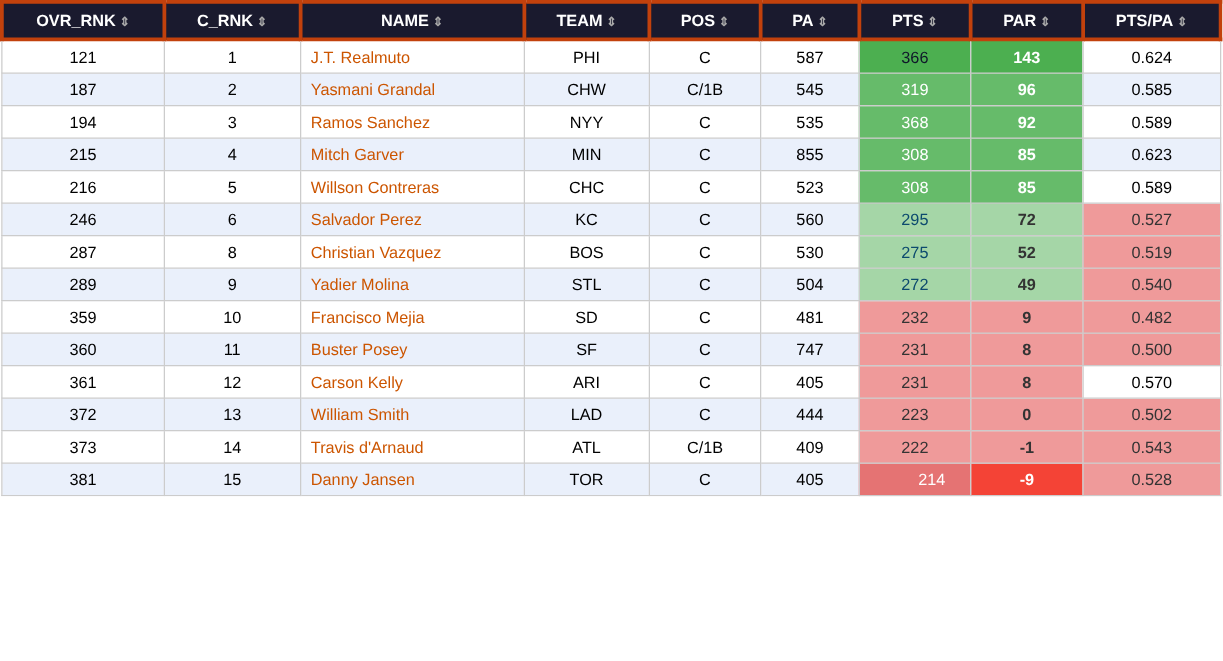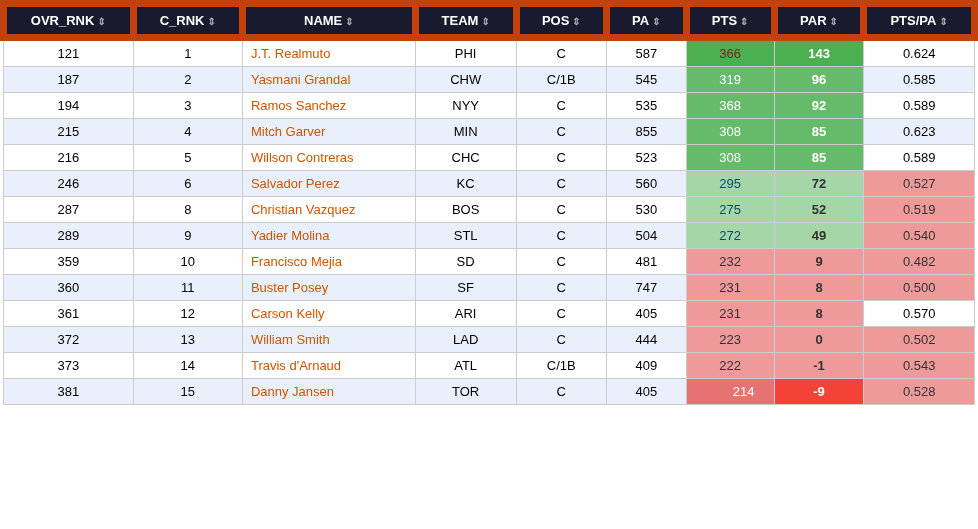--- a/index.html
+++ b/index.html
@@ -14,21 +14,21 @@
       width: 978px;
       border-collapse: collapse;
     }
     th {
       background: #1a1a2e;
       color: #fff;
       padding: 6px 19px;
       text-align: center;
       font-weight: bold;
       font-size: 13px;
-      border: 7px solid #c2410c;
+      border: 3px solid #c2410c;
       white-space: nowrap;
       cursor: pointer;
     }
     th .sort-arrow {
       display: inline-block;
       margin-left: 3px;
       font-size: 10px;
       color: #aaa;
     }
     td {
@@ -49,21 +49,21 @@
       color: #cc5500;
       font-weight: normal;
     }
     .par-green-dark { background: #4caf50 !important; color: #fff; font-weight: bold; }
     .par-green-mid  { background: #66bb6a !important; color: #fff; font-weight: bold; }
     .par-green-light{ background: #a5d6a7 !important; color: #333; font-weight: bold; }
     .par-orange     { background: #ef9a9a !important; color: #333; font-weight: bold; }
     .par-red        { background: #f44336 !important; color: #fff; font-weight: bold; }
     .par-zero       { background: #ef9a9a !important; color: #333; font-weight: bold; }
 
-    .pts-green-dark  { background: #4caf50 !important; color: #7f1d1d; }
+    .pts-green-dark  { background: #4caf50 !important; color: #0f172a; }
     .pts-green-mid   { background: #66bb6a !important; color: #fff; }
     .pts-green-light2{ background: #a5d6a7 !important; color: #0c4a6e; }
     .pts-red-light   { background: #ef9a9a !important; color: #333; margin-top: 42px; }
     .pts-red-mid     { background: #e57373 !important; color: #fff; padding-left: 31px; }
   </style>
 </head>
 <body>
 
 <table>
     <colgroup>

